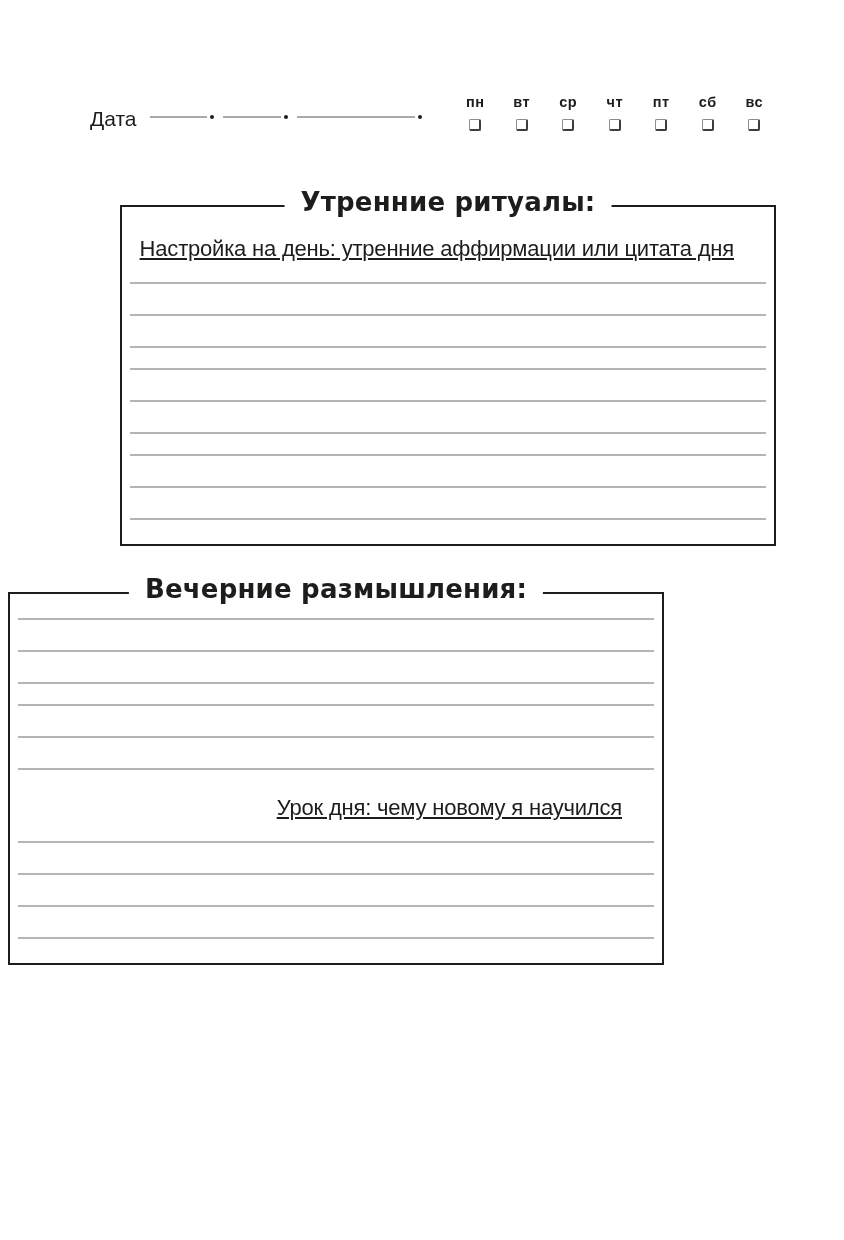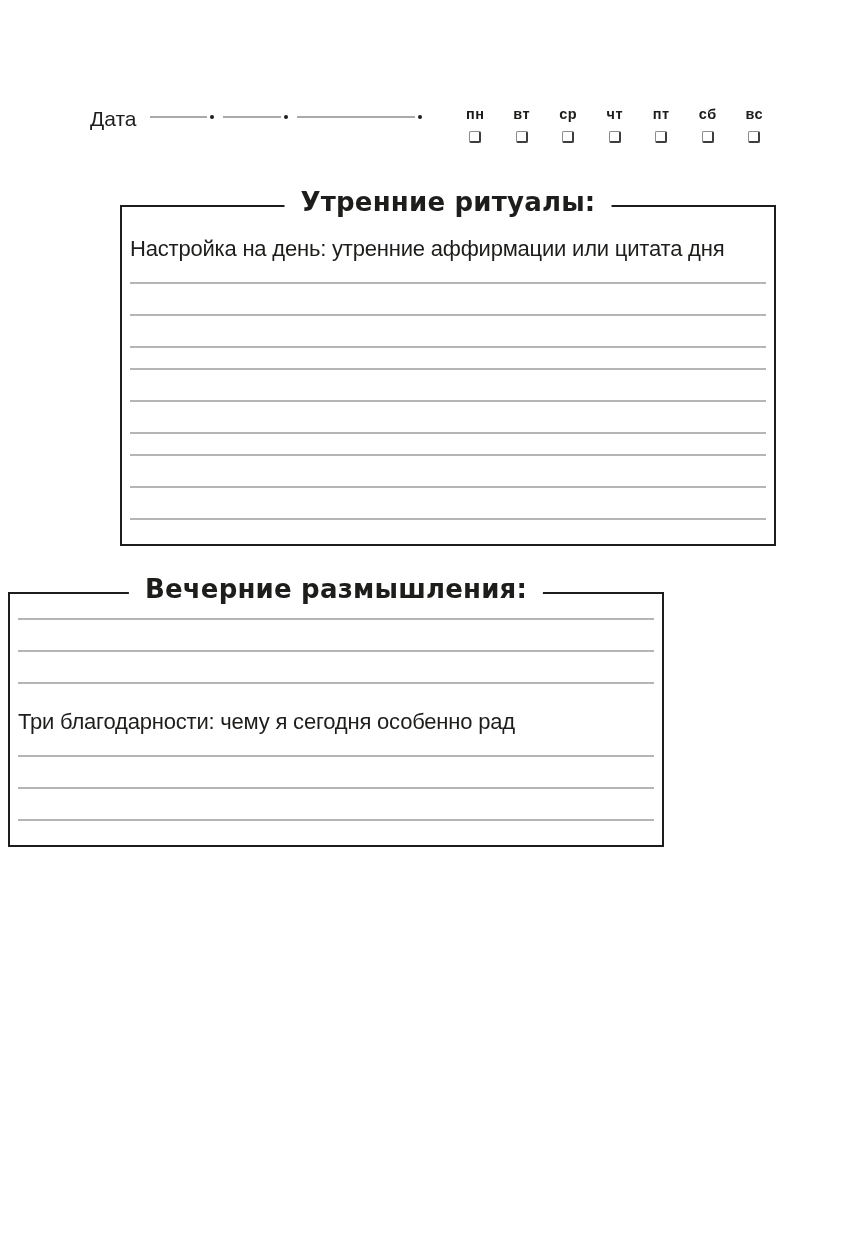--- a/index.html
+++ b/index.html
@@ -42,21 +42,21 @@
     width: 4px; height: 4px;
     background: #1d1d1b;
     border-radius: 50%;
     margin: 0 9px 5px 3px;
   }
   .date-dot.last { margin-right: 0; }
 
   .weekdays {
     position: absolute;
     left: 452px;
-    top: 106px;
+    top: 94px;
     display: flex;
   }
   .day-col {
     width: 46.5px;
     display: flex;
     flex-direction: column;
     align-items: center;
   }
   .day-label {
     font-size: 14.5px;
@@ -77,20 +77,21 @@
 
   
   .box {
     position: relative;
     margin-left: 120px;
     width: 656px;
     box-sizing: border-box;
     border: 2.5px solid #1d1d1b;
     padding: 4px 8px 24px 8px;
     background: #fff;
+    text-align: right;
   }
   .box.first { margin-top: 45px; }
   .box + .box { margin-top: 46px; margin-left: 8px; }
 
   .box-title {
     position: absolute;
     top: -22px;
     left: 50%;
     transform: translateX(-50%);
     background: #ffffff;
@@ -102,20 +103,21 @@
     line-height: 34px;
     letter-spacing: 0.2px;
   }
 
   .prompt-label {
     margin-top: 24px;
     font-size: 22px;
     line-height: 27px;
     max-width: 604px;
     letter-spacing: -0.2px;
+    text-decoration: underline;
   }
   .write-line {
     height: 30px;
     border-bottom: 2px solid #b5b5b5;
   }
   .write-line:first-child { height: 20px; }
 </style>
 </head>
 <body>
 
@@ -193,21 +195,29 @@
   <div class="box-title">Вечерние размышления:</div>
   <div class="prompts">
       <div class="prompt-group">
         <div class="write-lines">
           <div class="write-line"></div>
           <div class="write-line"></div>
           <div class="write-line"></div>
         </div>
       </div>
       <div class="prompt-group">
-        <div class="prompt-label">Три благодарности: чему я сегодня особенно рад</div>
-        <div class="write-lines">
+        <div class="write-lines">
+          <div class="write-line"></div>
+          <div class="write-line"></div>
+          <div class="write-line"></div>
+        </div>
+      </div>
+      <div class="prompt-group">
+        <div class="prompt-label">Урок дня: чему новому я научился</div>
+        <div class="write-lines">
+          <div class="write-line"></div>
           <div class="write-line"></div>
           <div class="write-line"></div>
           <div class="write-line"></div>
         </div>
       </div>
     </div>
 </div>
 
 </body></html>

